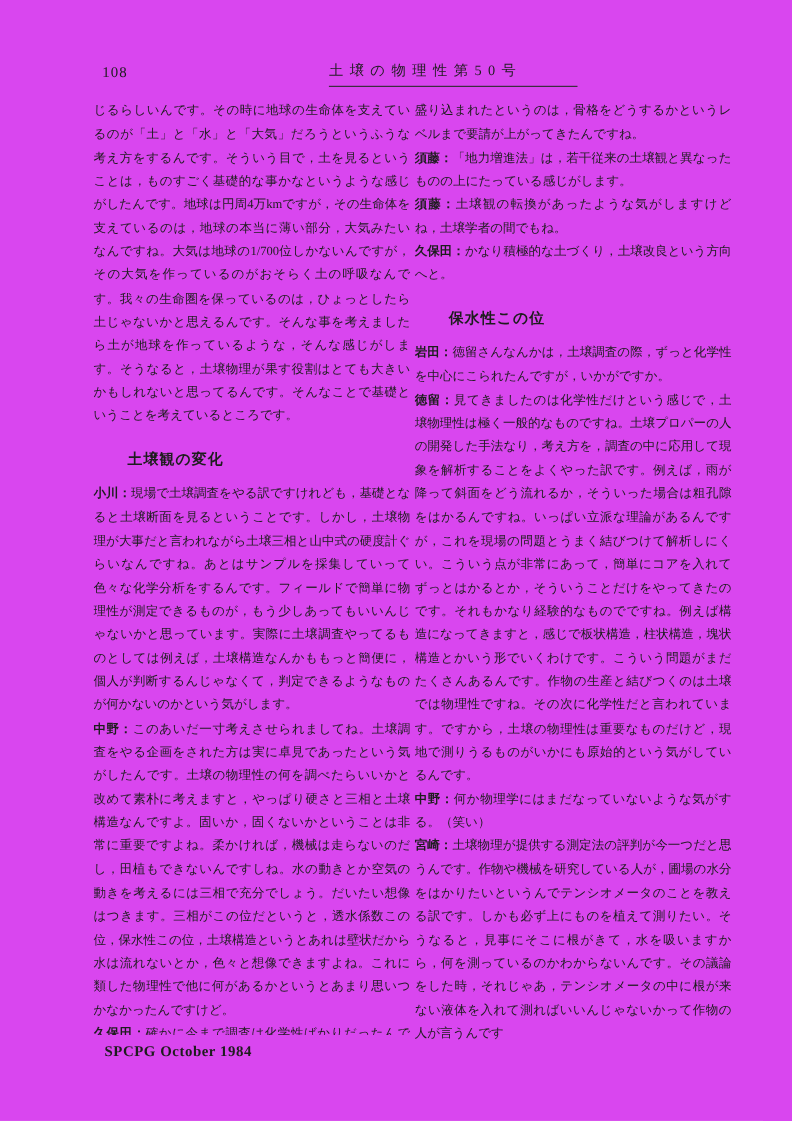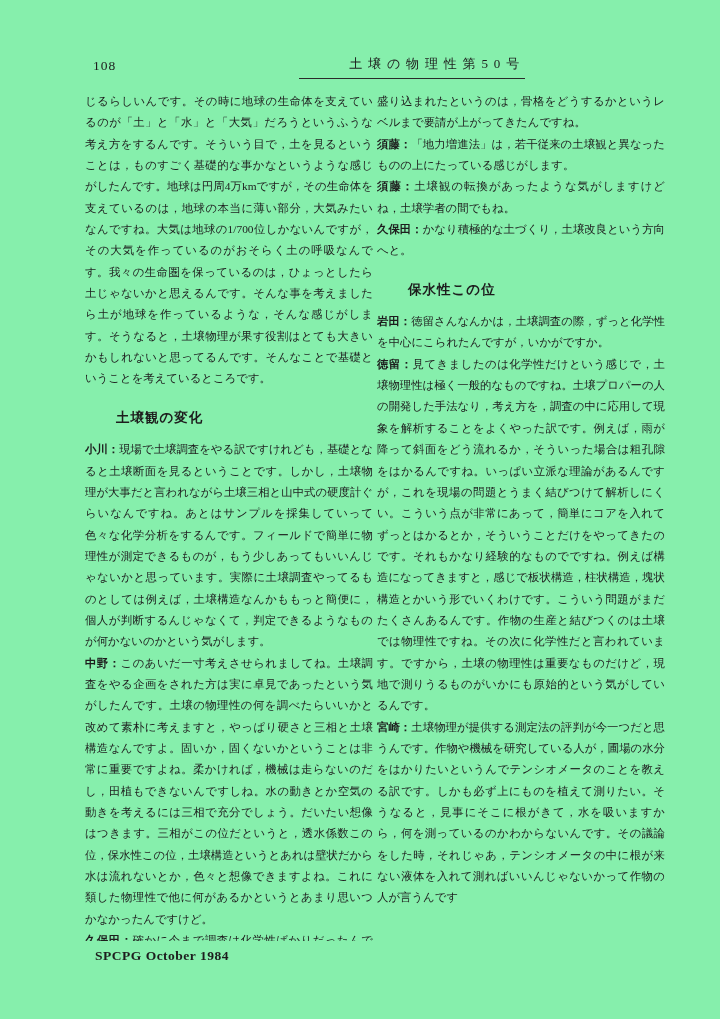--- a/index.html
+++ b/index.html
@@ -1,32 +1,32 @@
 <!DOCTYPE html>
 <html><head>
 <meta charset="utf-8">
 <style>
   html,body{margin:0;padding:0;background:#d9d9d9;}
   .page{
     position:relative;
     width:720px;height:1019px;
-    background:#86efac;
+    background:#d946ef;
     font-family:"Liberation Serif", serif;
     color:#1d1d1d;
     overflow:hidden;
     margin:0 auto;
   }
   .page-number{
     position:absolute;left:93px;top:58px;
     font-size:13.5px;letter-spacing:1px;
   }
   .journal-title{
     position:absolute;left:299px;top:55px;
     width:226px;
-    text-align:right;
+    text-align:left;
     font-size:13px;
     letter-spacing:0.45em;
     padding-bottom:5px;
     border-bottom:1.5px solid #2b2b2b;
     white-space:nowrap;
   }
   .col{
     position:absolute;top:91px;width:288px;
     font-size:11.4px;
     line-height:21.35px;
@@ -78,18 +78,19 @@
     </div>
 
   <div class="col col-right">
       <p class="para">盛り込まれたというのは，骨格をどうするかというレベルまで要請が上がってきたんですね。</p>
       <p class="para"><span class="speaker">須藤：</span>「地力増進法」は，若干従来の土壌観と異なったものの上にたっている感じがします。</p>
       <p class="para"><span class="speaker">須藤：</span>土壌観の転換があったような気がしますけどね，土壌学者の間でもね。</p>
       <p class="para"><span class="speaker">久保田：</span>かなり積極的な土づくり，土壌改良という方向へと。</p>
       <div class="section-heading">保水性この位</div>
       <p class="para"><span class="speaker">岩田：</span>徳留さんなんかは，土壌調査の際，ずっと化学性を中心にこられたんですが，いかがですか。</p>
       <p class="para"><span class="speaker">徳留：</span>見てきましたのは化学性だけという感じで，土壌物理性は極く一般的なものですね。土壌プロパーの人の開発した手法なり，考え方を，調査の中に応用して現象を解析することをよくやった訳です。例えば，雨が降って斜面をどう流れるか，そういった場合は粗孔隙をはかるんですね。いっぱい立派な理論があるんですが，これを現場の問題とうまく結びつけて解析しにくい。こういう点が非常にあって，簡単にコアを入れてずっとはかるとか，そういうことだけをやってきたのです。それもかなり経験的なものでですね。例えば構造になってきますと，感じで板状構造，柱状構造，塊状構造とかいう形でいくわけです。こういう問題がまだたくさんあるんです。作物の生産と結びつくのは土壌では物理性ですね。その次に化学性だと言われています。ですから，土壌の物理性は重要なものだけど，現地で測りうるものがいかにも原始的という気がしているんです。</p>
+      <p class="para"><span class="speaker">中野：</span>何か物理学にはまだなっていないような気がする。（笑い）</p>
       <p class="para"><span class="speaker">宮崎：</span>土壌物理が提供する測定法の評判が今一つだと思うんです。作物や機械を研究している人が，圃場の水分をはかりたいというんでテンシオメータのことを教える訳です。しかも必ず上にものを植えて測りたい。そうなると，見事にそこに根がきて，水を吸いますから，何を測っているのかわからないんです。その議論をした時，それじゃあ，テンシオメータの中に根が来ない液体を入れて測ればいいんじゃないかって作物の人が言うんです</p>
     </div>
 
   <div class="footer">SPCPG October 1984</div>
 
 </div>
 
 </body></html>

